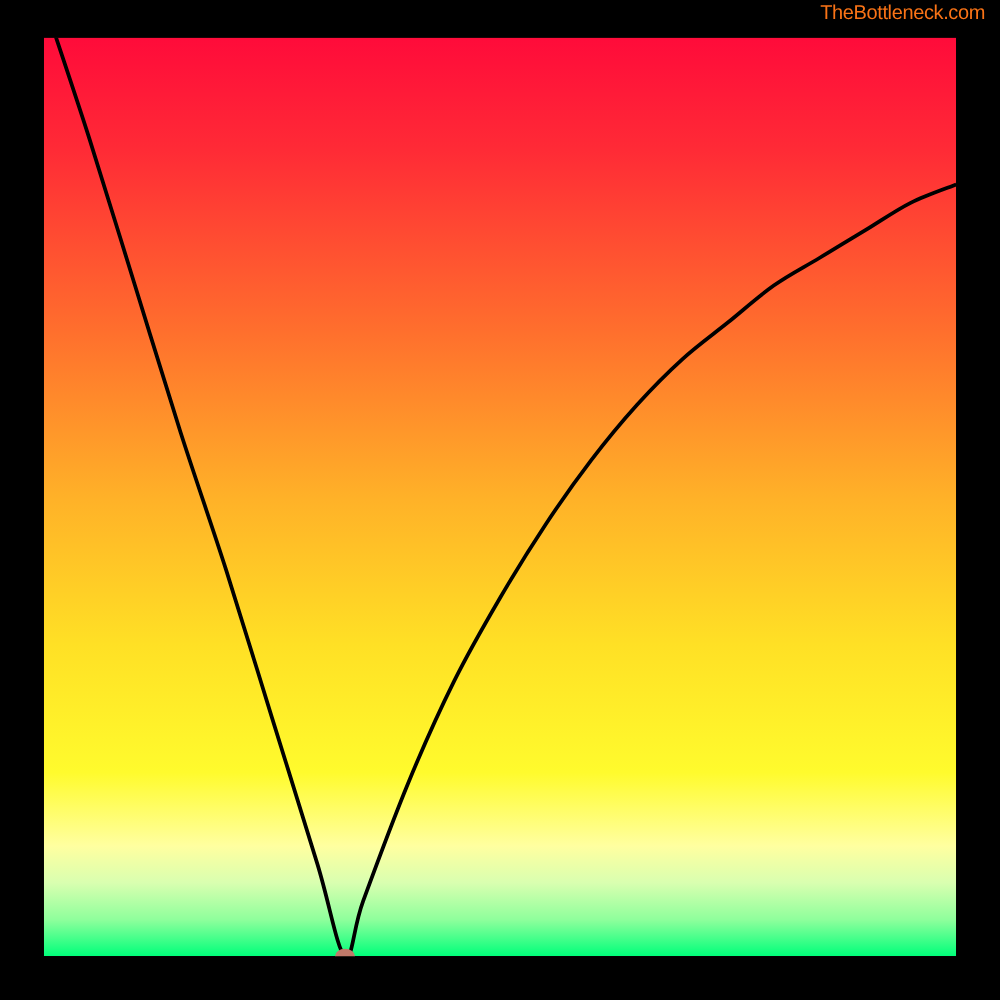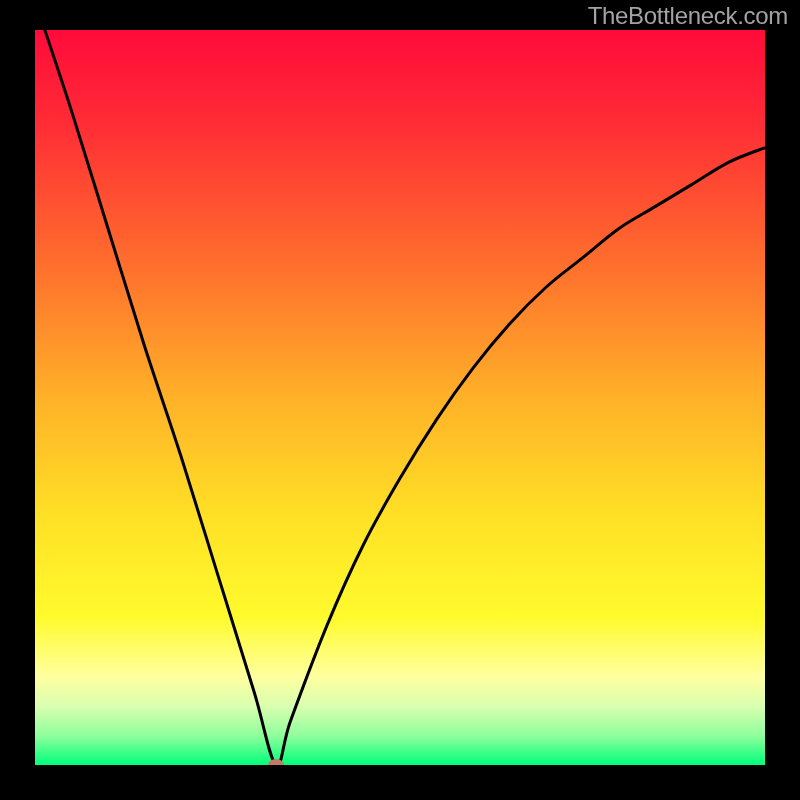--- a/index.html
+++ b/index.html
@@ -13,22 +13,22 @@
   .container {
     position: relative;
     width: 800px;
     height: 800px;
     background: #000;
   }
   .watermark {
     position: absolute;
     top: 2px;
     right: 12px;
-    color: #a3a3a3;
-    font-size: 24px;
+    color: #f97316;
+    font-size: 16px;
     font-weight: 500;
     z-index: 10;
     letter-spacing: -0.3px;
   }
   .plot-area {
     position: absolute;
     left: 35px;
     top: 30px;
     width: 730px;
     height: 735px;

